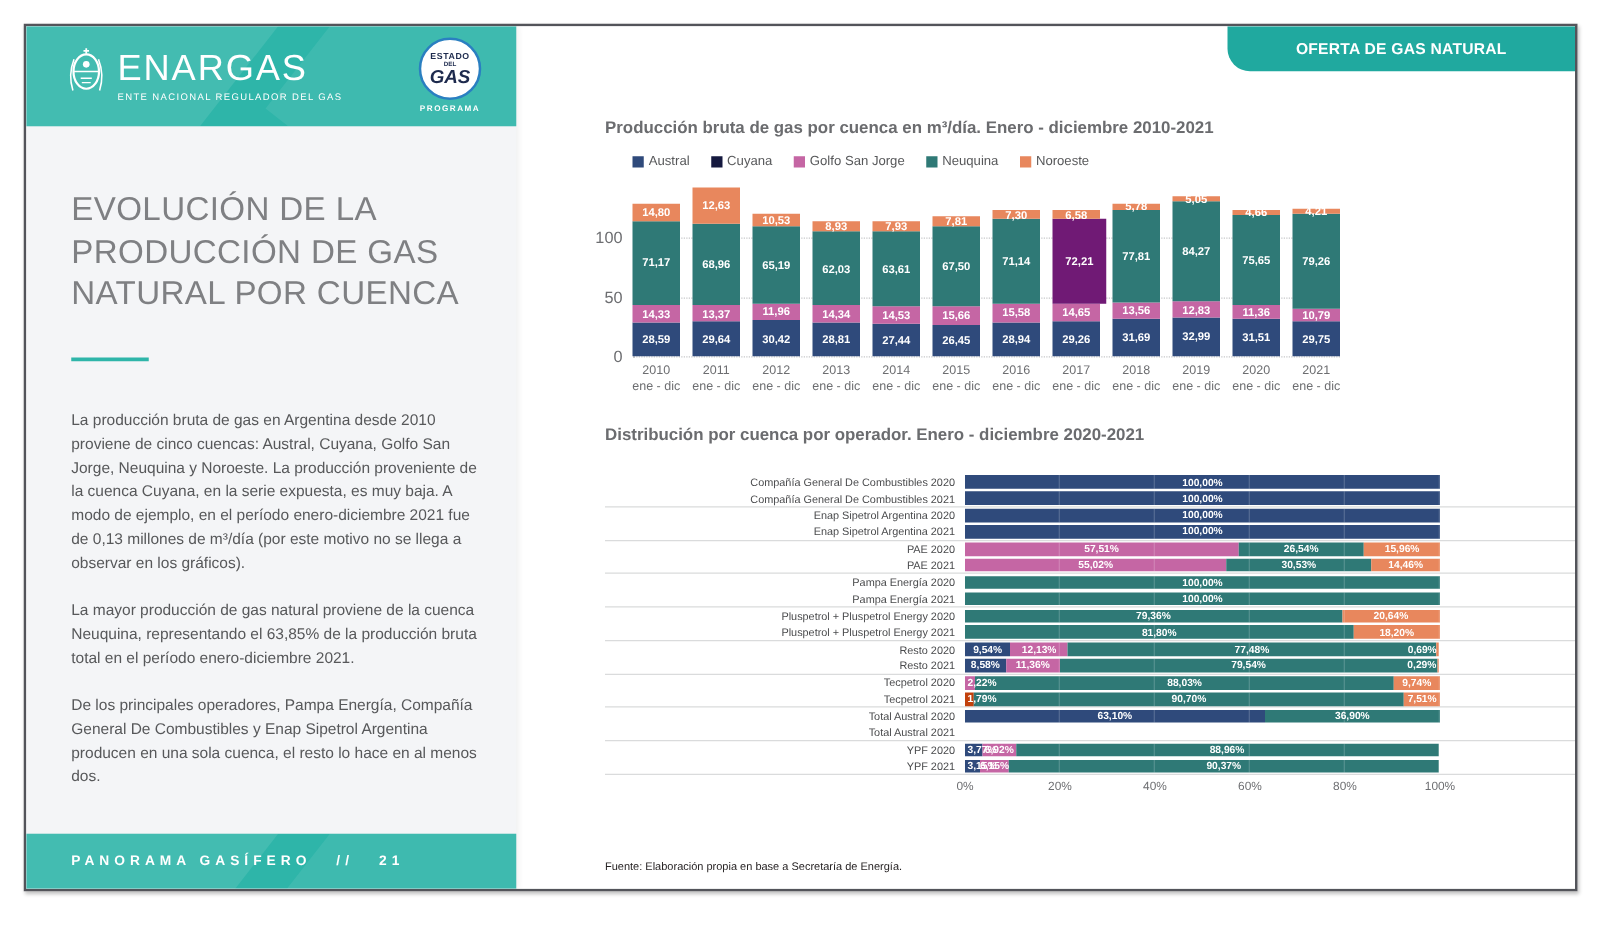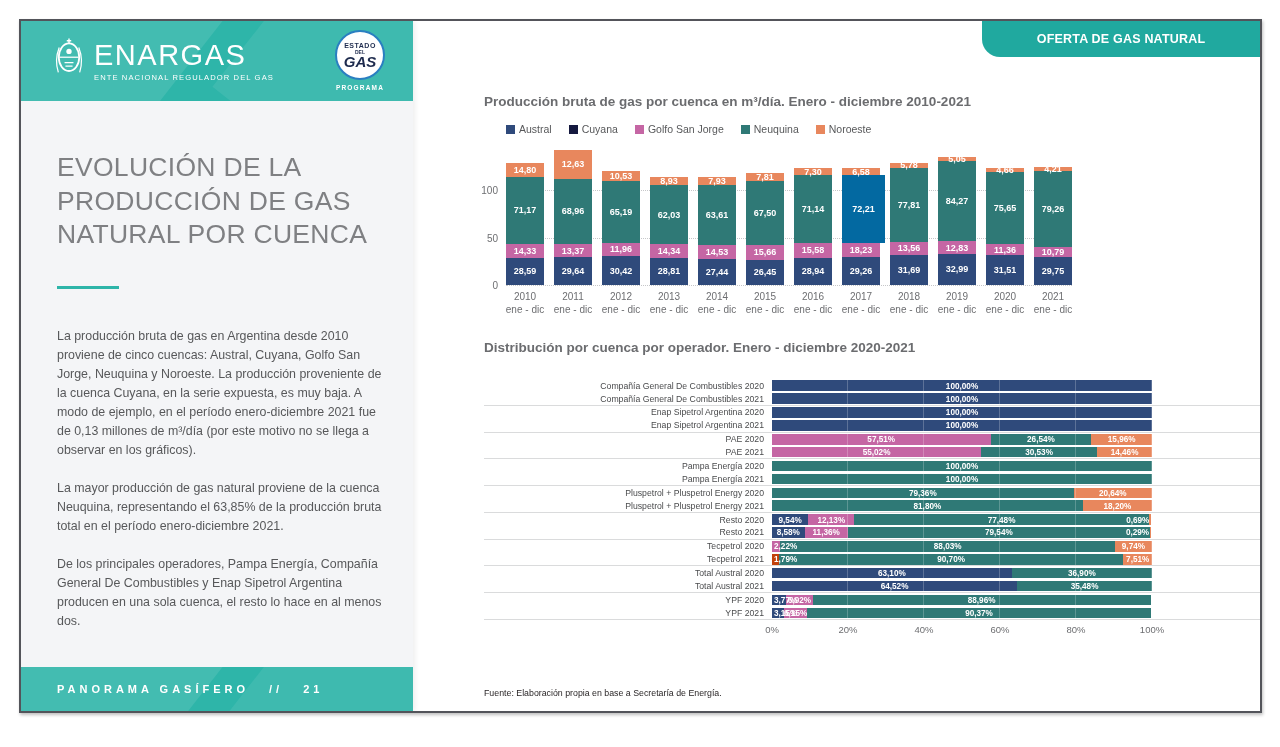--- a/index.html
+++ b/index.html
@@ -45,21 +45,21 @@
 
   .chart-title { font-size:13.5px; font-weight:700; color:#6b6c6f; }
   .chart1 { margin:73px 0 0 71px; }
   .legend { margin:14px 0 0 22px; display:flex; align-items:center; gap:17px; font-size:10.5px; color:#57585a; }
   .legend-item { display:flex; align-items:center; gap:4px; }
   .legend-sw { width:9px; height:9px; display:inline-block; }
 
   .c1-plot { position:relative; margin:10px 0 0 22px; width:566px; height:140px; }
   .gridline { position:absolute; left:0; right:0; border-top:1px dotted #c6c7c9; }
   .gridline .gl-label { position:absolute; left:-36px; top:0; width:28px; text-align:right;
-                        transform:translateY(-55%); font-size:10px; color:#6d6e71; }
+                        transform:translateY(-55%); font-size:13px; color:#6d6e71; }
   .c1-bars { position:absolute; inset:0; display:flex; justify-content:space-between; align-items:flex-end; }
   .bar-col { width:38px; position:relative; display:flex; flex-direction:column-reverse; }
   .seg { position:relative; width:100%; }
   .seg-label { position:absolute; left:50%; top:50%; transform:translate(-50%,-50%);
                font-size:9px; font-weight:700; color:#fff; white-space:nowrap; z-index:3; }
   .bar-xlab { position:absolute; top:100%; left:50%; transform:translateX(-50%); width:58px;
               margin-top:5px; text-align:center; font-size:10px; color:#6d6e71; line-height:1.3; }
 
   .chart2 { margin:55px 0 0 71px; }
   .c2-rows { margin-top:24px; }
@@ -293,23 +293,23 @@
               <div class="bar-xlab">
                 <div>2016</div>
                 <div>ene - dic</div>
               </div>
             </div>
             <div class="bar-col">
               <div class="seg" style="height: 27.797px; background: rgb(47, 74, 123);">
                 <span class="seg-label">29,26</span>
               </div>
               <div class="seg" style="height: 13.9175px; background: rgb(197, 102, 164);">
-                <span class="seg-label">18,23</span>
-              </div>
-              <div class="seg" style="height: 68.5995px; background: #0369a1; padding-left: 43px;">
+                <span class="seg-label">14,65</span>
+              </div>
+              <div class="seg" style="height: 68.5995px; background: #701a75; padding-left: 43px;">
                 <span class="seg-label">72,21</span>
               </div>
               <div class="seg" style="height: 6.251px; background: rgb(232, 135, 93);">
                 <span class="seg-label">6,58</span>
               </div>
               <div class="bar-xlab">
                 <div>2017</div>
                 <div>ene - dic</div>
               </div>
             </div>
@@ -573,29 +573,20 @@
                 <span class="r-label">63,10%</span>
               </div>
               <div class="r-seg" style="width: 36.9%; background: rgb(47, 121, 118);">
                 <span class="r-label">36,90%</span>
               </div>
               <div class="ticks-overlay"></div>
             </div>
           </div>
           <div class="c2-row group-end">
             <div class="row-label">Total Austral 2021</div>
-            <div class="row-bar">
-              <div class="r-seg" style="width: 64.52%; background: rgb(47, 74, 123);">
-                <span class="r-label">64,52%</span>
-              </div>
-              <div class="r-seg" style="width: 35.48%; background: rgb(47, 121, 118);">
-                <span class="r-label">35,48%</span>
-              </div>
-              <div class="ticks-overlay"></div>
-            </div>
           </div>
           <div class="c2-row">
             <div class="row-label">YPF 2020</div>
             <div class="row-bar">
               <div class="r-seg" style="width: 3.77%; background: rgb(47, 74, 123);">
                 <span class="r-label align-left">3,77%</span>
               </div>
               <div class="r-seg" style="width: 6.92%; background: rgb(197, 102, 164);">
                 <span class="r-label">6,92%</span>
               </div>

